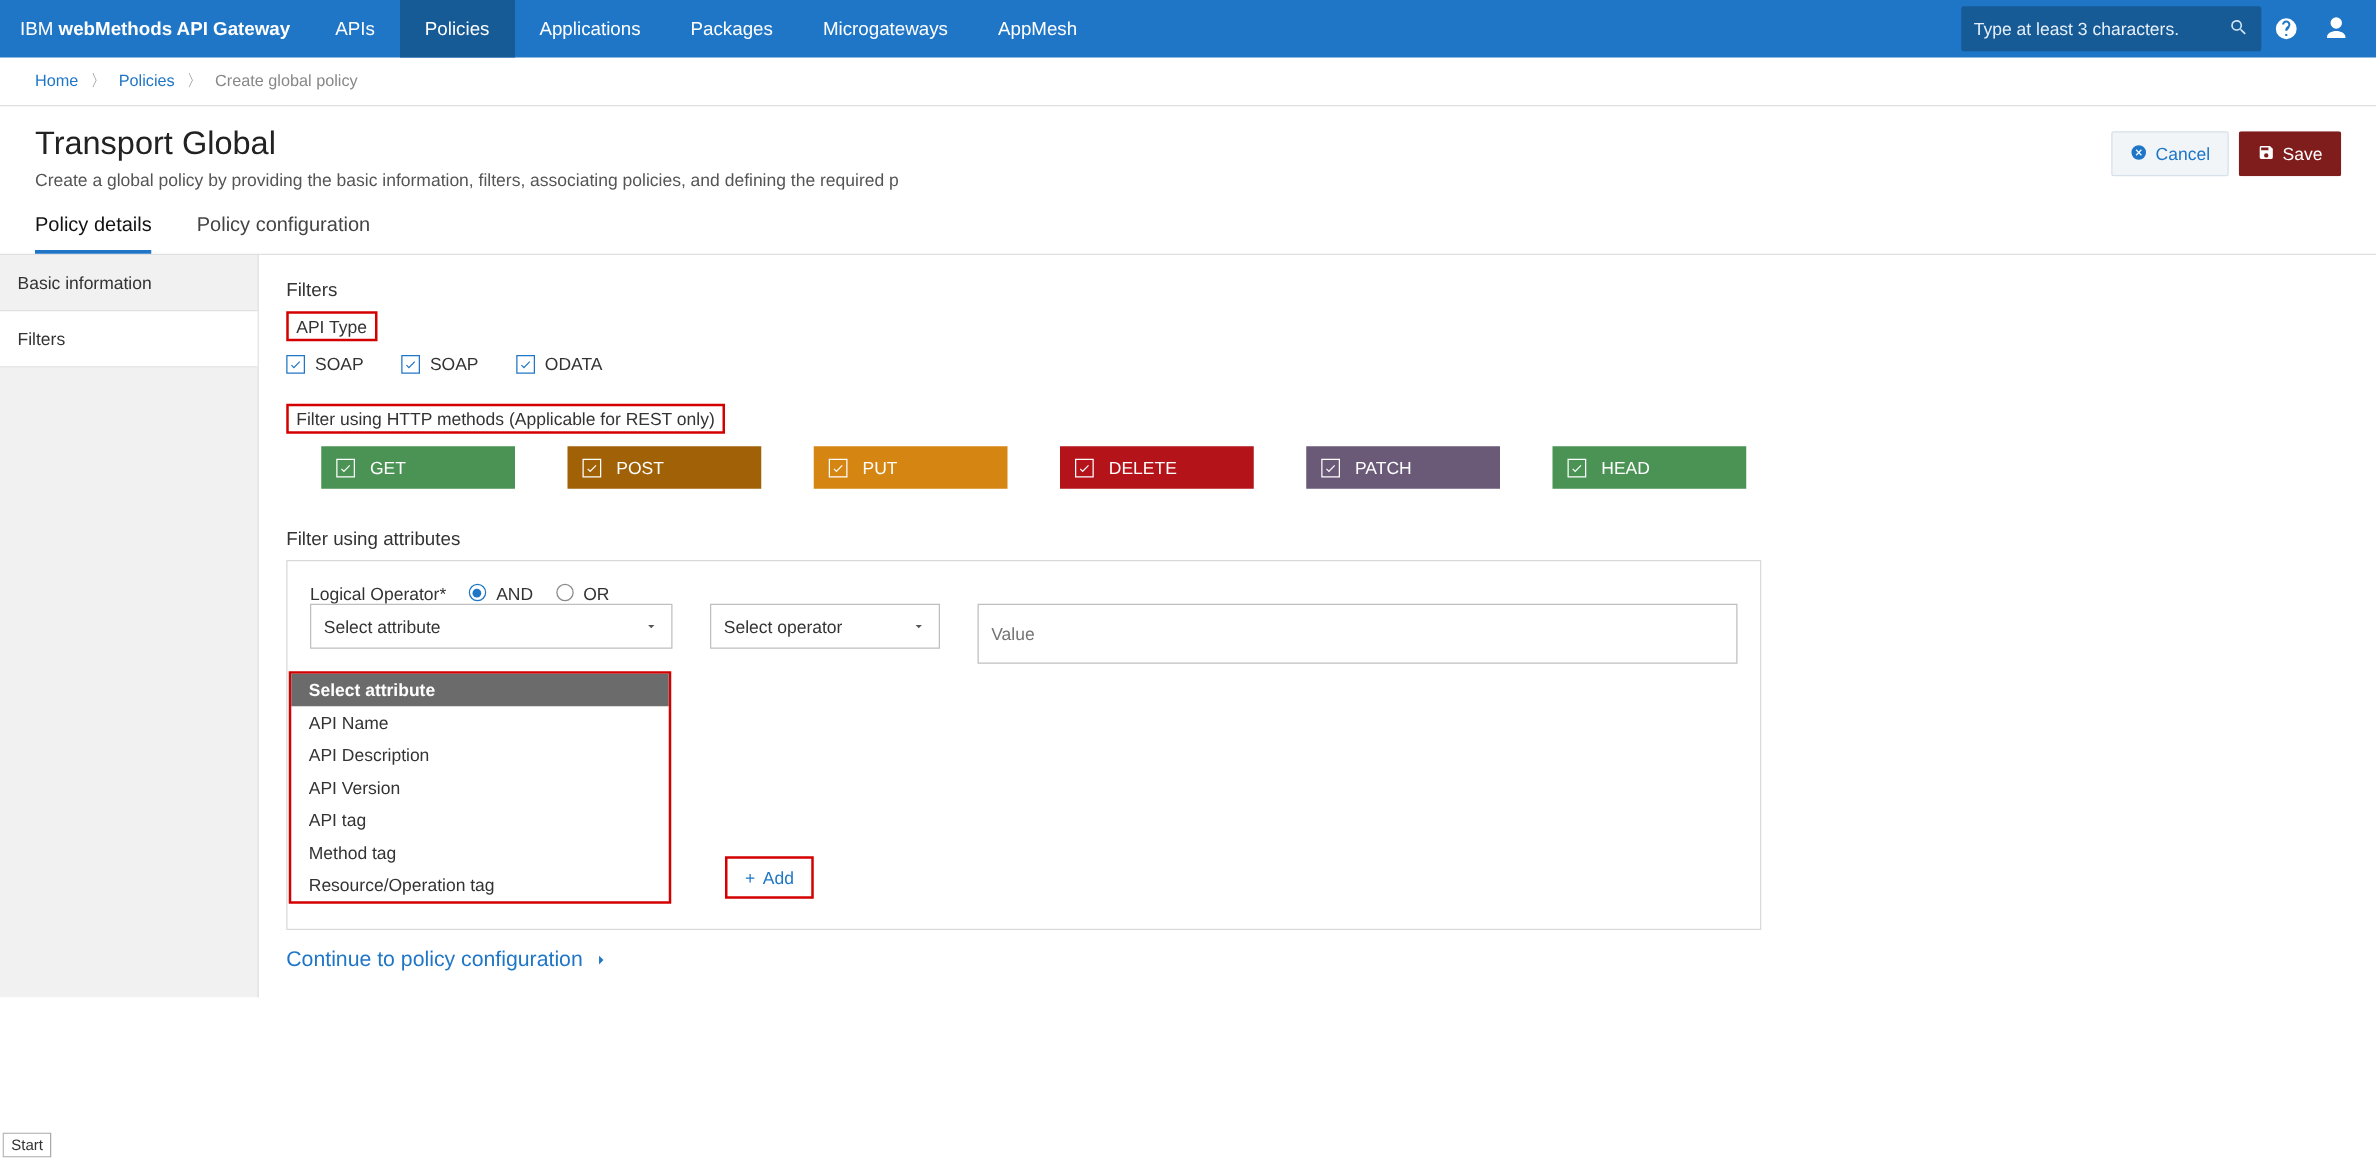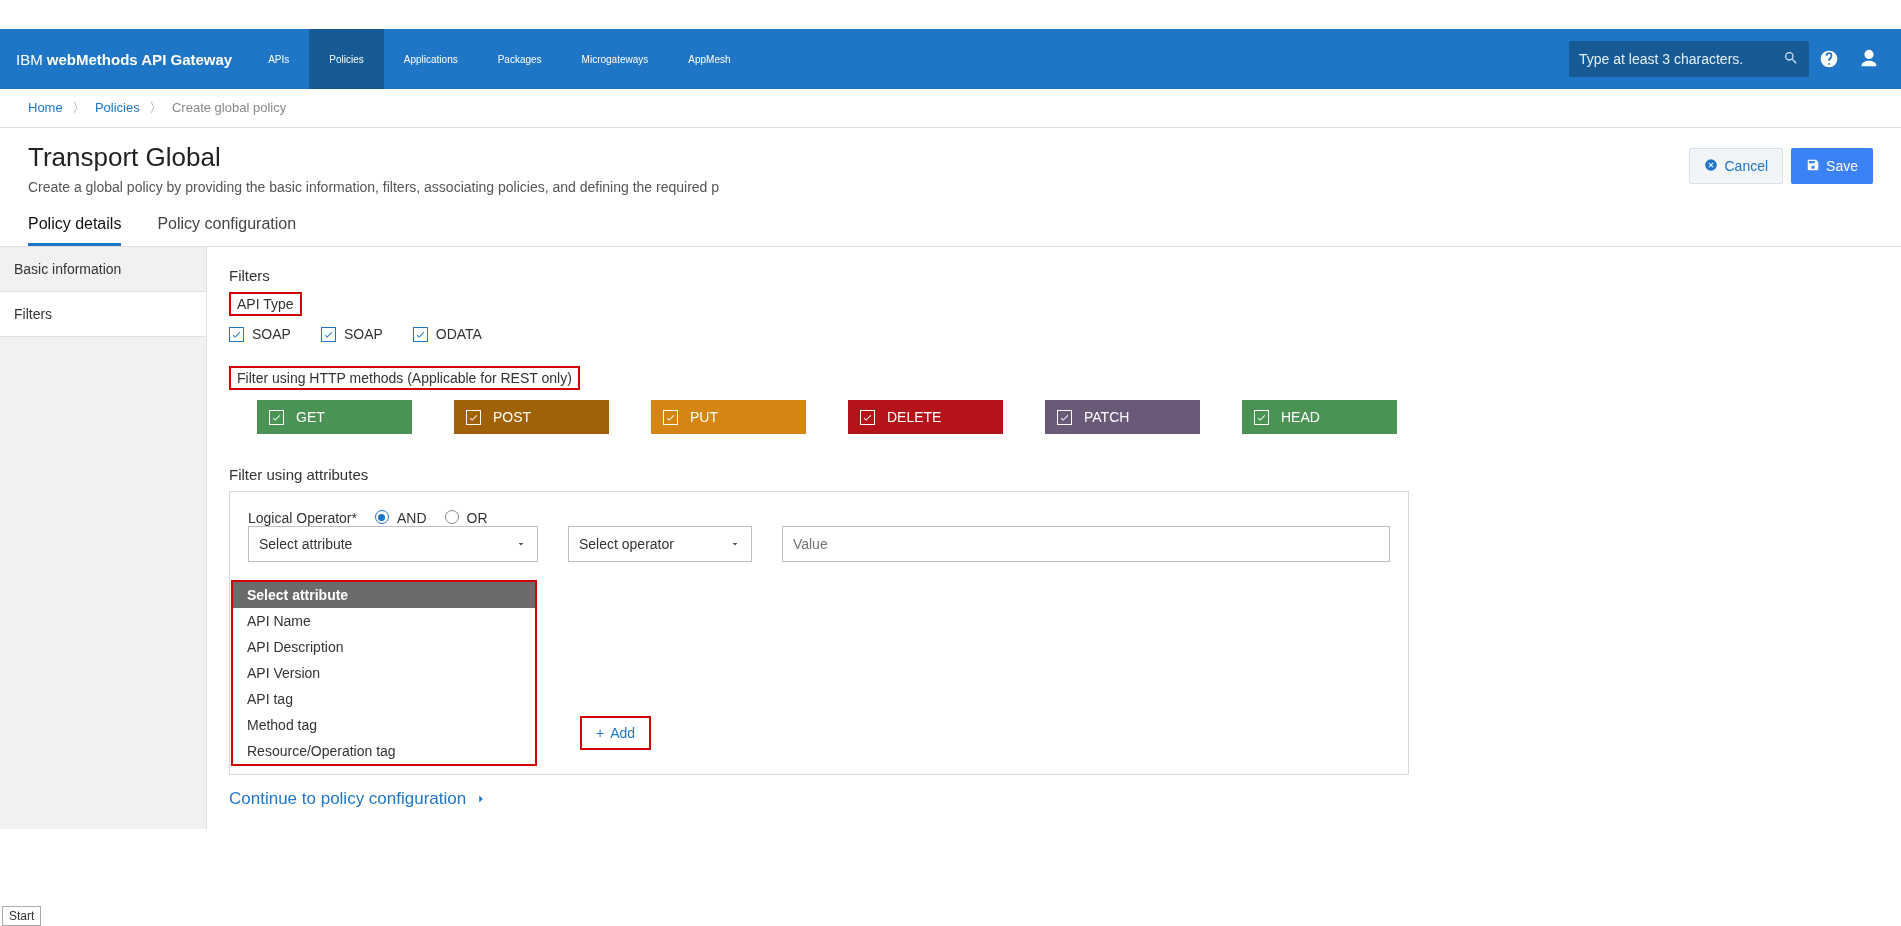--- a/index.html
+++ b/index.html
@@ -1,23 +1,23 @@
 <!DOCTYPE html>
 <html><head>
 <meta charset="utf-8">
 <style>
 * { box-sizing: border-box; margin:0; padding:0; font-family: "Helvetica Neue", Arial, sans-serif; }
 body { background:#fff; color:#333; font-size:14px; }
 
 
-.navbar { background:#1f76c6; height:60px; display:flex; align-items:center; color:#fff; padding:0 12px;margin-top:29px; }
+.navbar { background:#1f76c6; height:46px; display:flex; align-items:center; color:#fff; padding:0 12px; }
 .logo { font-size:15px; font-weight:400; padding:0 16px 0 4px; white-space:nowrap; }
 .logo b { font-weight:700; }
 .nav-items { display:flex; height:100%; }
-.nav-item { display:flex; align-items:center; padding:0 20px; font-size:10px; cursor:pointer; }
+.nav-item { display:flex; align-items:center; padding:0 20px; font-size:15px; cursor:pointer; }
 .nav-item.active { background:#165a96; }
 .nav-spacer { flex:1; }
 .search-box { background:#165a96; height:36px; width:240px; display:flex; align-items:center; padding:12px 10px; border-radius:2px; }
 .search-box input { background:transparent; border:0; outline:0; color:#fff; font-size:14px; width:100%; }
 .search-box input::placeholder { color:#e6f0fa; }
 .search-box .sicon { color:#cfe3f5; margin-left:6px; }
 .hdr-icon { width:40px; display:flex; align-items:center; justify-content:center; cursor:pointer; }
 .hdr-icon svg { fill:#fff; }
 
 
@@ -27,21 +27,21 @@
 .crumbs .cur { color:#888; }
 
 
 .page-head { display:flex; align-items:flex-start; padding:14px 28px 0 28px; }
 .page-head .left { flex:1; }
 .page-title { font-size:26px; font-weight:400; color:#222; margin-bottom:6px; }
 .page-desc  { font-size:14px; color:#555; max-width:720px; white-space:nowrap; overflow:hidden; }
 .head-btns { display:flex; gap:8px; padding-top:6px; }
 .btn { display:inline-flex; align-items:center; gap:6px; height:36px; padding:0 14px; font-size:14px; border-radius:2px; cursor:pointer; border:1px solid transparent; }
 .btn-cancel { background:#f1f5f8; color:#1f76c6; border-color:#d6e1ea; }
-.btn-save   { background:#3b82f6; color:#fff; }
+.btn-save   { background:#7f1d1d; color:#fff; }
 .btn svg { width:14px; height:14px; fill:currentColor; }
 
 
 .inner-tabs { display:flex; gap:36px; padding:20px 28px 0 28px; border-bottom:1px solid #e0e0e0; }
 .inner-tab { padding-bottom:10px; font-size:16px; color:#444; cursor:pointer; }
 .inner-tab.active { color:#111; font-weight:500; border-bottom:3px solid #1f76c6; }
 
 
 .body2 { display:flex; min-height:560px; }
 .side { width:207px; background:#f1f1f1; border-right:1px solid #e0e0e0; }
@@ -68,21 +68,21 @@
 .radio-row { display:flex; align-items:center; gap:18px; font-size:14px; }
 .radio { display:inline-flex; gap:8px; }
 .radio .dot { width:14px; height:14px; border:1.5px solid #1f76c6; border-radius:50%; display:inline-flex; align-items:center; justify-content:center; }
 .radio .dot .inner { width:7px; height:7px; background:#1f76c6; border-radius:50%; }
 .radio.off .dot { border-color:#888; }
 
 .sel-row { display:flex; gap:30px; }
 .sel { height:36px; border:1px solid #bfbfbf; background:#fff; font-size:14px; padding:0 10px; display:flex; align-items:center; justify-content:space-between; cursor:pointer; }
 .sel.attr { width:300px; }
 .sel.op   { width:190px; }
-.valbox   { height:36px; border:1px solid #bfbfbf; width:630px; padding:0 10px; font-size:14px; outline:0; }
+.valbox   { height:48px; border:1px solid #bfbfbf; width:630px; padding:0 10px; font-size:14px; outline:0; }
 .sel svg { width:12px; height:12px; fill:#555; }
 
 .dropdown { position:absolute; top:88px; left:1px; width:306px; border:2px solid #d40000; background:#fff; z-index:5; }
 .dropdown .opt { padding:5px 14px; font-size:14px; cursor:pointer; }
 .dropdown .opt.sel0 { background:#6b6b6b; color:#fff; font-weight:600; }
 
 .add-btn { display:inline-flex; align-items:center; gap:6px; border:2px solid #d40000; color:#1f76c6; height:34px; padding:0 14px; font-size:14px; background:#fff; cursor:pointer; position:relative; z-index:6; }
 .add-wrap { margin:154px 0 0 332px; }
 
 .cont-link { display:inline-flex; align-items:center; gap:8px; color:#1f76c6; font-size:17px; margin-top:14px; cursor:pointer; }

